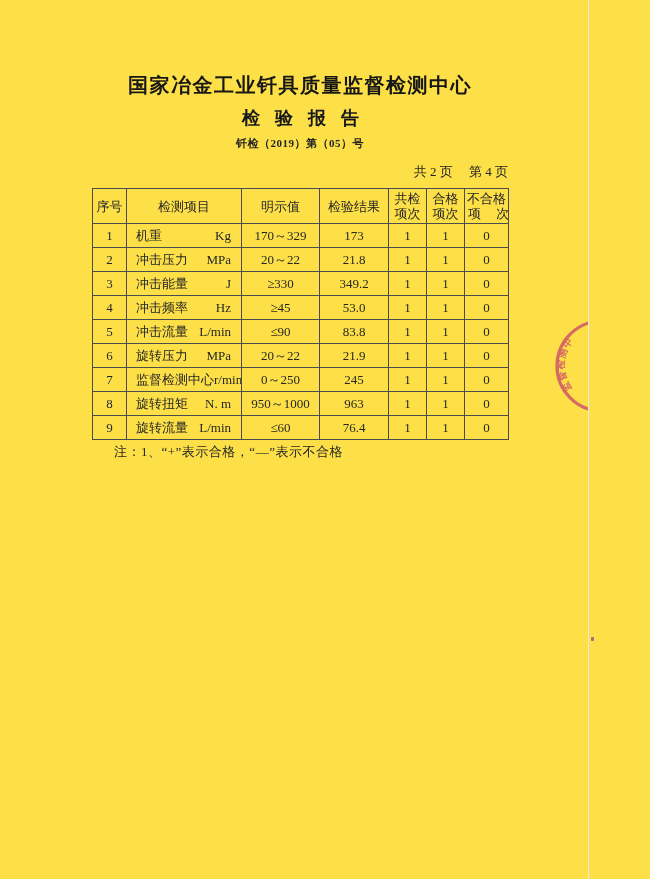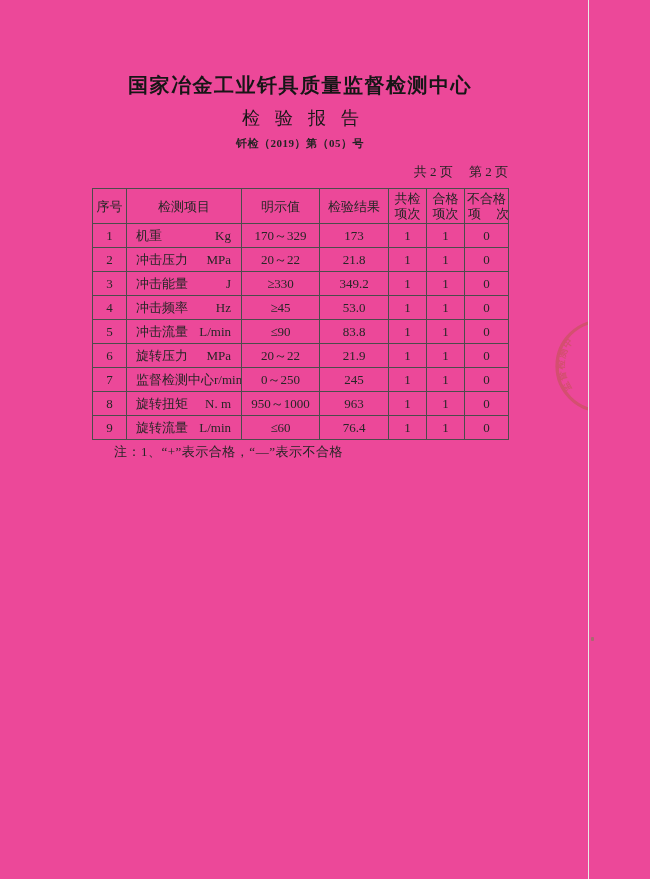--- a/index.html
+++ b/index.html
@@ -1,36 +1,36 @@
 <!DOCTYPE html>
 <html lang="zh"><head>
 <meta charset="utf-8">
 <style>
   html,body{margin:0;padding:0;background:#ffffff;}
   .page{
     position:relative;
     width:650px;height:879px;
-    background:#ec4899;
+    background:#fde047;
     overflow:hidden;
     font-family:"Liberation Serif","DejaVu Serif",serif;
     color:#1f1f1f;
   }
   .scan-line{
     position:absolute;left:588px;top:0;width:1px;height:879px;
     background:#e9e9e6;
   }
   .content{position:absolute;left:92px;top:0;width:416px;}
   .org-title{
     position:absolute;top:72px;left:0;width:100%;
     text-align:center;font-size:20px;font-weight:bold;
     letter-spacing:1.5px;color:#161616;white-space:nowrap;
   }
   .report-title{
     position:absolute;top:106px;left:0;width:100%;
-    text-align:center;font-size:18px;font-weight:normal;
+    text-align:center;font-size:18px;font-weight:bold;
     letter-spacing:15px;transform:translateX(8px);
     color:#181818;white-space:nowrap;
   }
   .report-number{
     position:absolute;top:136px;left:0;width:100%;
     text-align:center;font-size:11px;font-weight:bold;
     letter-spacing:0.5px;color:#242424;white-space:nowrap;
   }
   .page-info{
     position:absolute;top:163px;right:0;
@@ -79,21 +79,21 @@
   <div class="content">
 
     <div class="org-title">国家冶金工业钎具质量监督检测中心</div>
 
     <div class="report-title">检验报告</div>
 
     <div class="report-number">钎检（2019）第（05）号</div>
 
     <div class="page-info">
       <span class="pi-count">共 2 页</span>
-      <span class="pi-current">第 2 页</span>
+      <span class="pi-current">第 4 页</span>
     </div>
 
     <table class="report-table">
       <colgroup>
         <col style="width:34px">
           <col style="width:115px">
           <col style="width:78px">
         <col style="width:69px">
           <col style="width:38px">
           <col style="width:38px">

